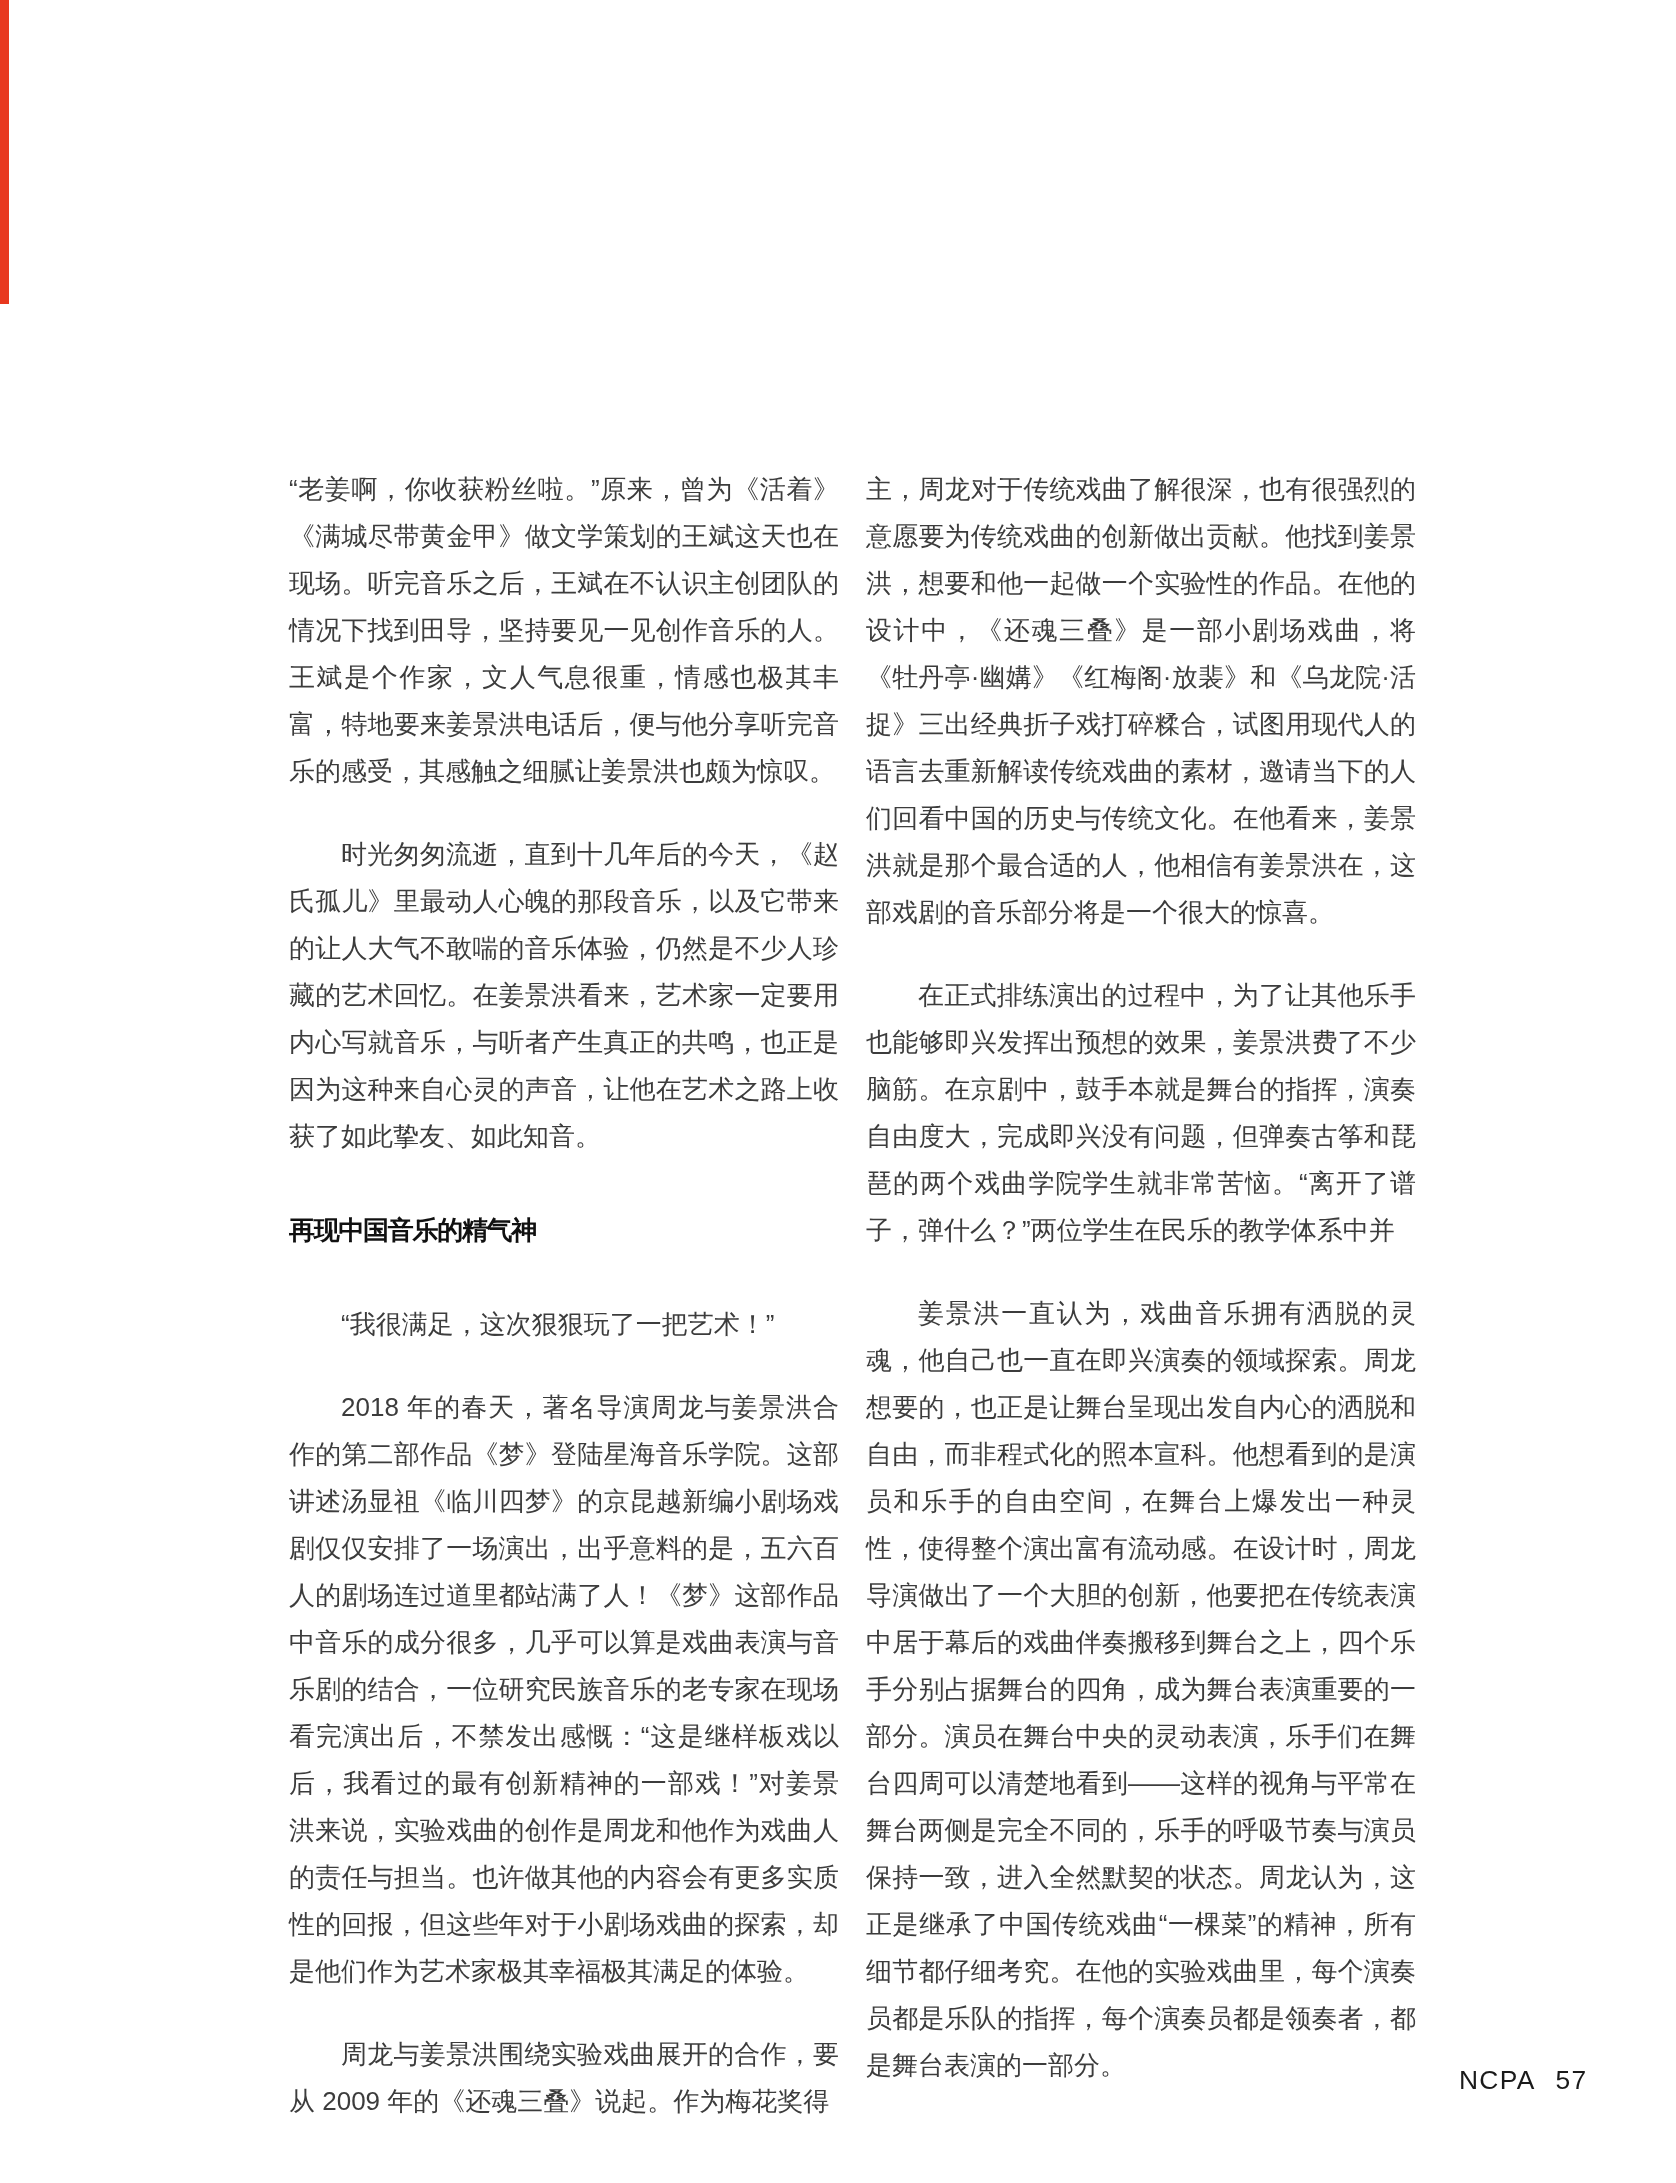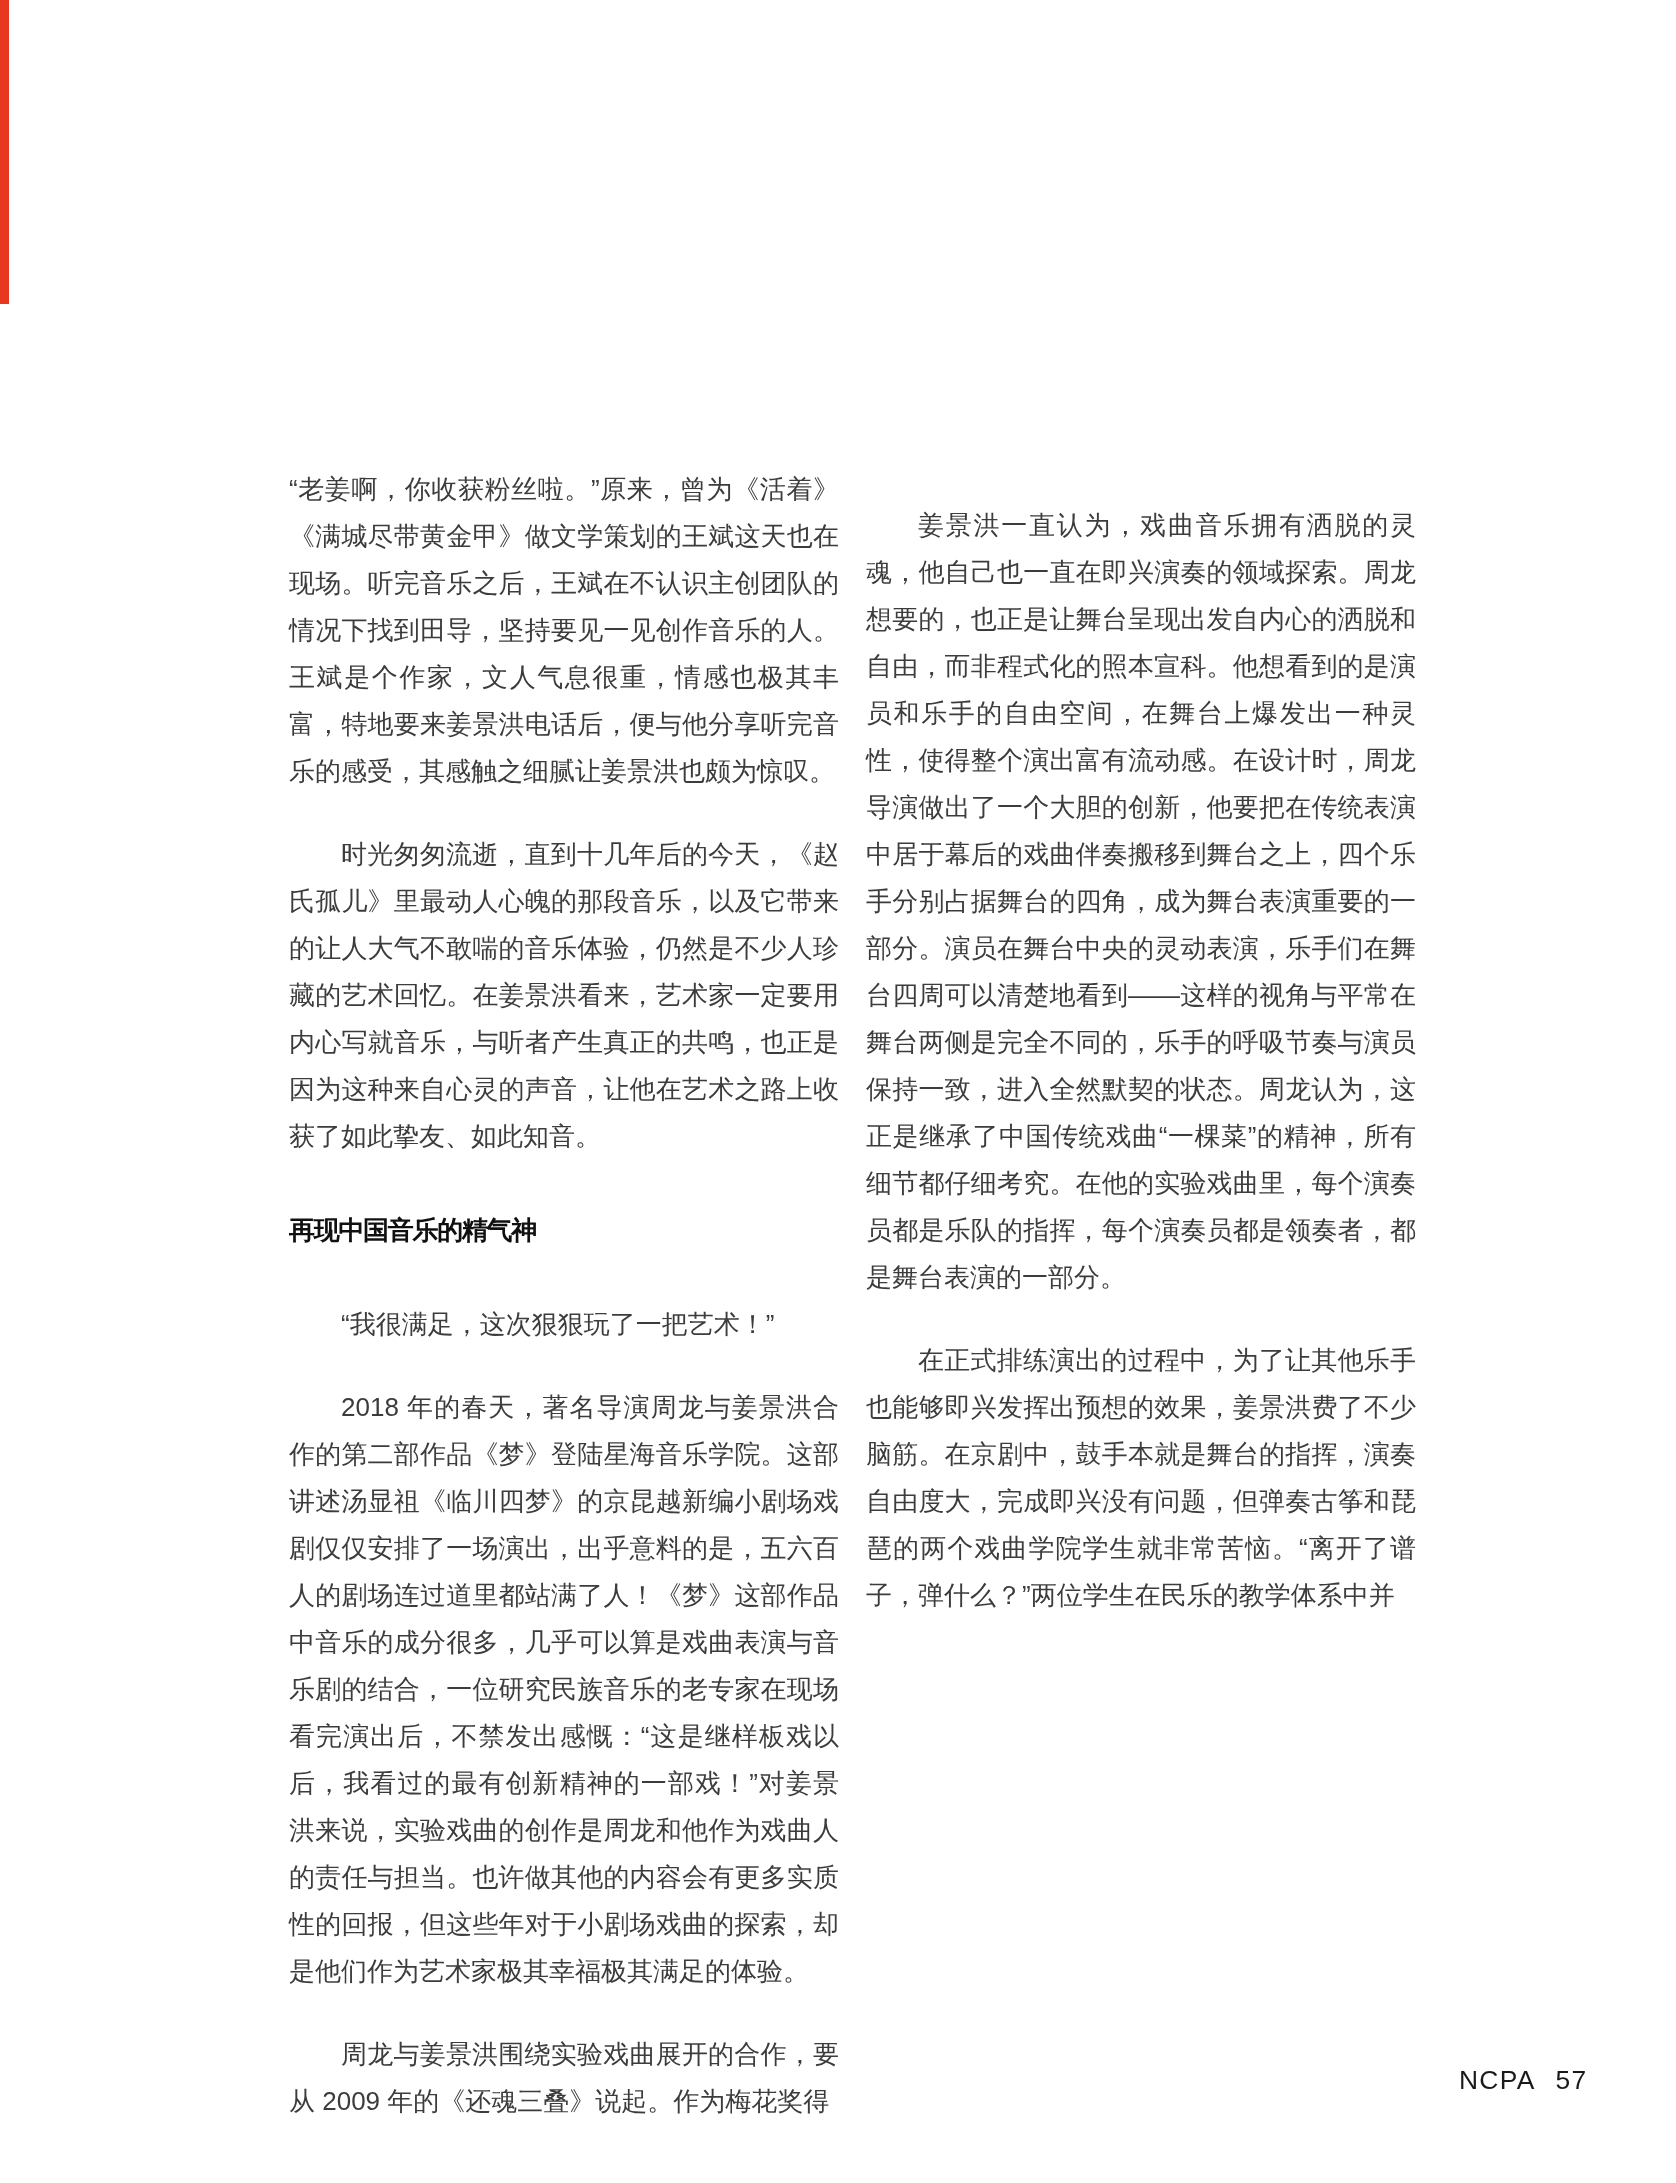--- a/index.html
+++ b/index.html
@@ -70,21 +70,22 @@
 <div class="column column-left" style="color: rgb(60, 60, 60);">
   <p>“老姜啊，你收获粉丝啦。”原来，曾为《活着》《满城尽带黄金甲》做文学策划的王斌这天也在现场。听完音乐之后，王斌在不认识主创团队的情况下找到田导，坚持要见一见创作音乐的人。王斌是个作家，文人气息很重，情感也极其丰富，特地要来姜景洪电话后，便与他分享听完音乐的感受，其感触之细腻让姜景洪也颇为惊叹。</p>
   <p class="indent">时光匆匆流逝，直到十几年后的今天，《赵氏孤儿》里最动人心魄的那段音乐，以及它带来的让人大气不敢喘的音乐体验，仍然是不少人珍藏的艺术回忆。在姜景洪看来，艺术家一定要用内心写就音乐，与听者产生真正的共鸣，也正是因为这种来自心灵的声音，让他在艺术之路上收获了如此挚友、如此知音。</p>
   <h2 style="color: rgb(16, 16, 16);">再现中国音乐的精气神</h2>
   <p class="indent">“我很满足，这次狠狠玩了一把艺术！”</p>
   <p class="indent">2018 年的春天，著名导演周龙与姜景洪合作的第二部作品《梦》登陆星海音乐学院。这部讲述汤显祖《临川四梦》的京昆越新编小剧场戏剧仅仅安排了一场演出，出乎意料的是，五六百人的剧场连过道里都站满了人！《梦》这部作品中音乐的成分很多，几乎可以算是戏曲表演与音乐剧的结合，一位研究民族音乐的老专家在现场看完演出后，不禁发出感慨：“这是继样板戏以后，我看过的最有创新精神的一部戏！”对姜景洪来说，实验戏曲的创作是周龙和他作为戏曲人的责任与担当。也许做其他的内容会有更多实质性的回报，但这些年对于小剧场戏曲的探索，却是他们作为艺术家极其幸福极其满足的体验。</p>
   <p class="indent">周龙与姜景洪围绕实验戏曲展开的合作，要从 2009 年的《还魂三叠》说起。作为梅花奖得</p>
 </div>
 
 <div class="column column-right" style="color: rgb(60, 60, 60);">
+  <p>主，周龙对于传统戏曲了解很深，也有很强烈的意愿要为传统戏曲的创新做出贡献。他找到姜景洪，想要和他一起做一个实验性的作品。在他的设计中，《还魂三叠》是一部小剧场戏曲，将《牡丹亭·幽媾》《红梅阁·放裴》和《乌龙院·活捉》三出经典折子戏打碎糅合，试图用现代人的语言去重新解读传统戏曲的素材，邀请当下的人们回看中国的历史与传统文化。在他看来，姜景洪就是那个最合适的人，他相信有姜景洪在，这部戏剧的音乐部分将是一个很大的惊喜。</p>
+  <p class="indent">在正式排练演出的过程中，为了让其他乐手也能够即兴发挥出预想的效果，姜景洪费了不少脑筋。在京剧中，鼓手本就是舞台的指挥，演奏自由度大，完成即兴没有问题，但弹奏古筝和琵琶的两个戏曲学院学生就非常苦恼。“离开了谱子，弹什么？”两位学生在民乐的教学体系中并</p>
   <p class="indent">姜景洪一直认为，戏曲音乐拥有洒脱的灵魂，他自己也一直在即兴演奏的领域探索。周龙想要的，也正是让舞台呈现出发自内心的洒脱和自由，而非程式化的照本宣科。他想看到的是演员和乐手的自由空间，在舞台上爆发出一种灵性，使得整个演出富有流动感。在设计时，周龙导演做出了一个大胆的创新，他要把在传统表演中居于幕后的戏曲伴奏搬移到舞台之上，四个乐手分别占据舞台的四角，成为舞台表演重要的一部分。演员在舞台中央的灵动表演，乐手们在舞台四周可以清楚地看到——这样的视角与平常在舞台两侧是完全不同的，乐手的呼吸节奏与演员保持一致，进入全然默契的状态。周龙认为，这正是继承了中国传统戏曲“一棵菜”的精神，所有细节都仔细考究。在他的实验戏曲里，每个演奏员都是乐队的指挥，每个演奏员都是领奏者，都是舞台表演的一部分。</p>
-  <p class="indent">在正式排练演出的过程中，为了让其他乐手也能够即兴发挥出预想的效果，姜景洪费了不少脑筋。在京剧中，鼓手本就是舞台的指挥，演奏自由度大，完成即兴没有问题，但弹奏古筝和琵琶的两个戏曲学院学生就非常苦恼。“离开了谱子，弹什么？”两位学生在民乐的教学体系中并</p>
 </div>
 
 <div class="page-footer">
   <span>NCPA</span>
   <span>57</span>
 </div>
 
 
 </body></html>

